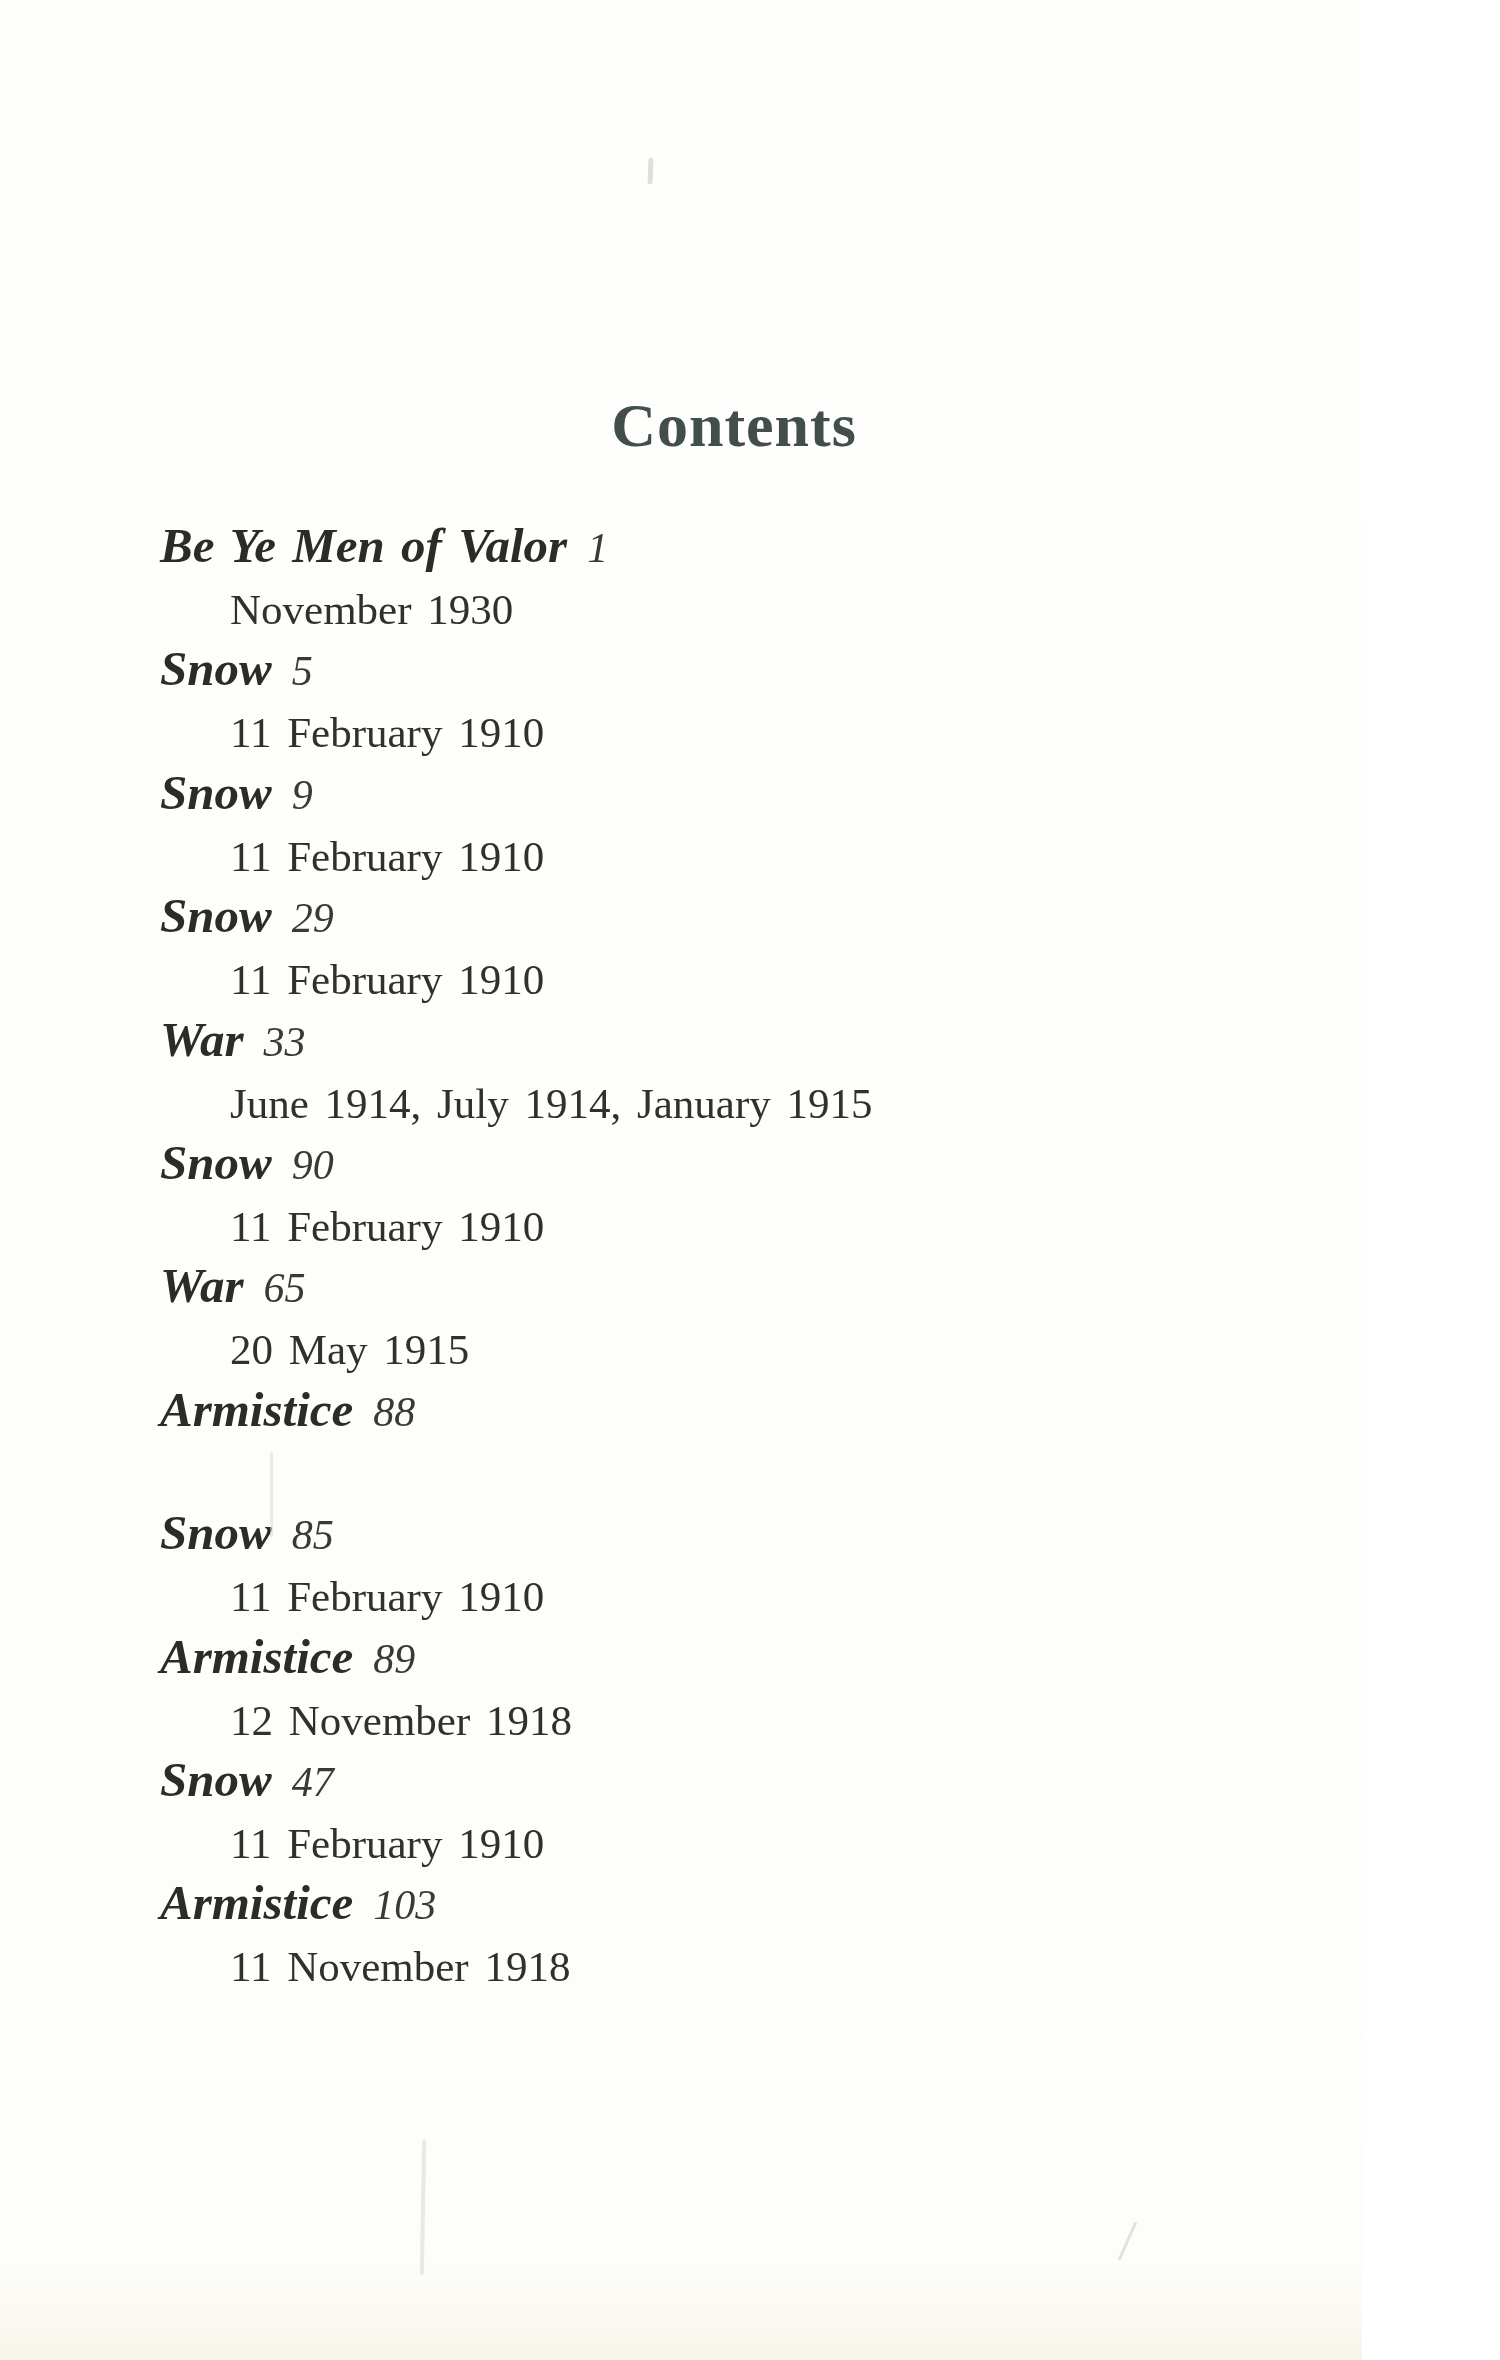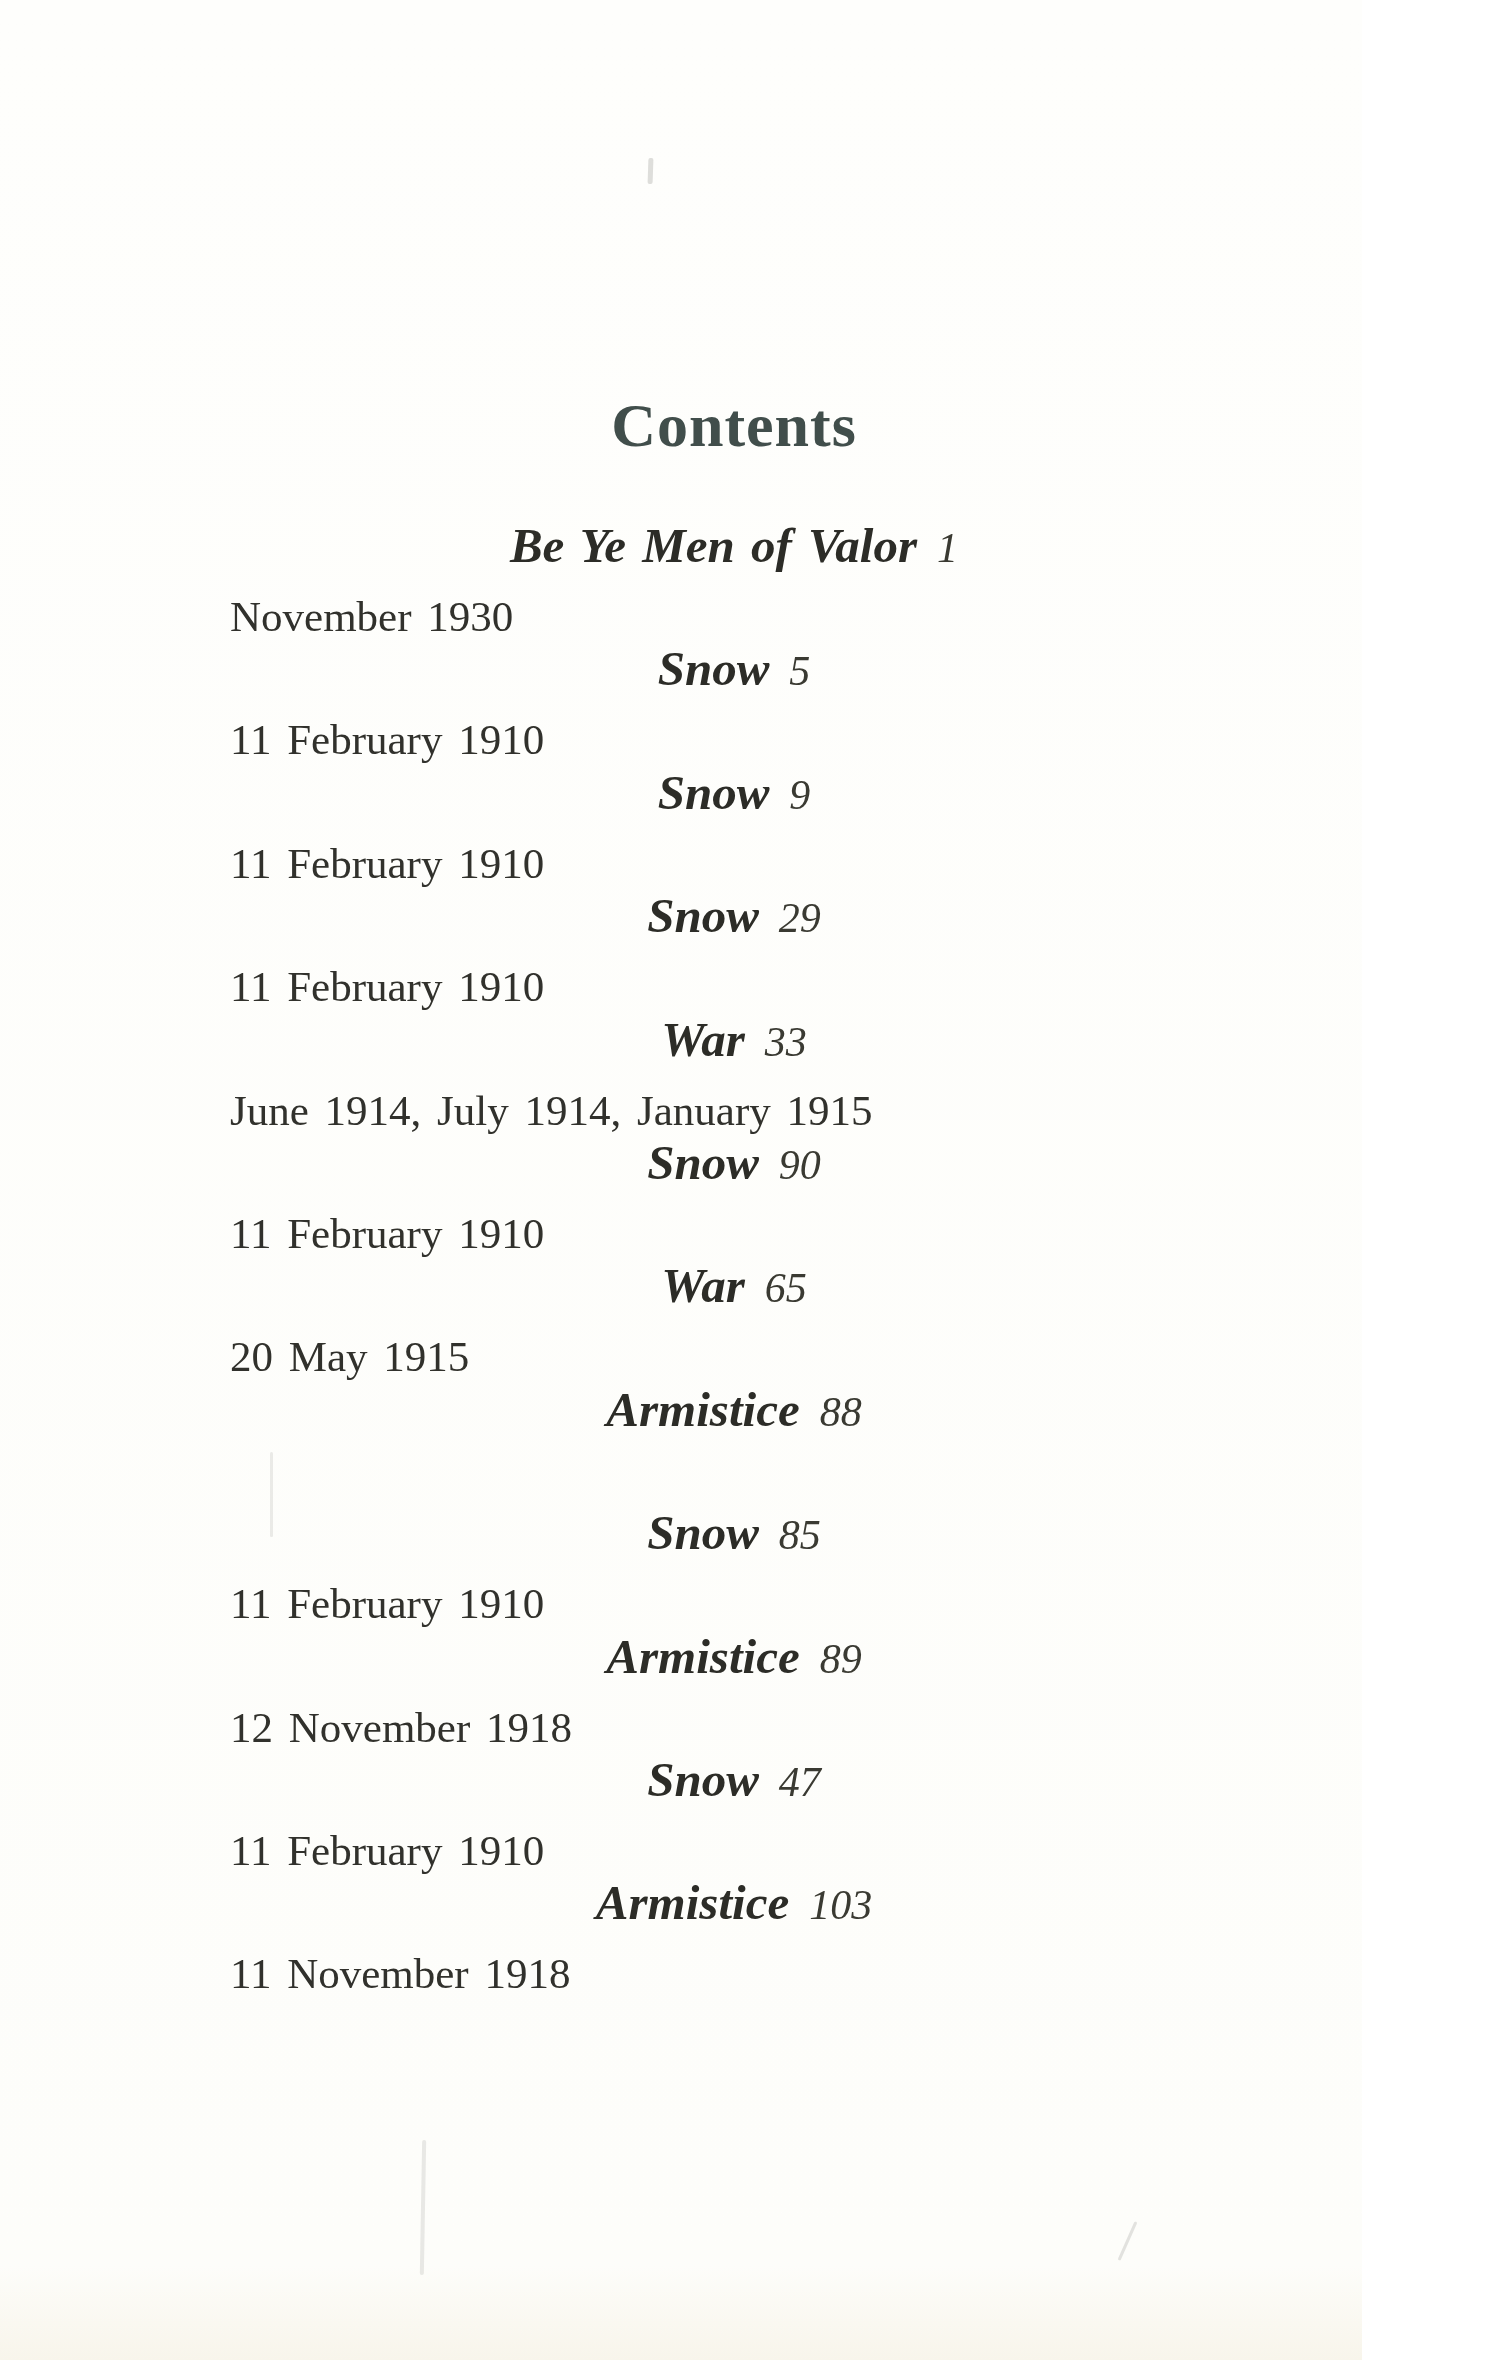--- a/index.html
+++ b/index.html
@@ -25,21 +25,21 @@
   }
   .toc {
     position: absolute;
     top: 515px;
     left: 160px;
     width: 1148px;
   }
   .toc-entry { height: 123.4px; }
   .title-row {
     display: flex;
-    justify-content: center;
+    justify-content: flex-start;
     align-items: baseline;
     line-height: 62px;
   }
   .entry-title {
     font-size: 49px;
     font-weight: bold;
     font-style: italic;
     word-spacing: 4px;
     color: #2c2c27;
     white-space: nowrap;
@@ -50,21 +50,20 @@
     color: #3a3a32;
     padding-left: 20px;
   }
   .date-row {
     line-height: 61px;
     padding-left: 70px;
     font-size: 43px;
     word-spacing: 5px;
     color: #31312c;
     white-space: nowrap;
-    margin-top: 7px;
   }
   
   .artifact { position: absolute; pointer-events: none; }
   .a1 { left: 648px; top: 158px; width: 5px;  height: 26px;  background: #c2c2bf; opacity: .55; transform: rotate(2deg);  border-radius: 2px; }
   .a2 { left: 270px; top: 1452px; width: 3px; height: 85px;  background: #d8d8d4; opacity: .5; border-radius: 2px; }
   .a3 { left: 421px; top: 2140px; width: 4px; height: 135px; background: #d4d4d0; opacity: .5; transform: rotate(1deg); border-radius: 2px; }
   .a4 { left: 1126px; top: 2220px; width: 3px; height: 42px; background: #c8c8c4; opacity: .5; transform: rotate(24deg); border-radius: 2px; }
 </style>
 </head>
 <body>

